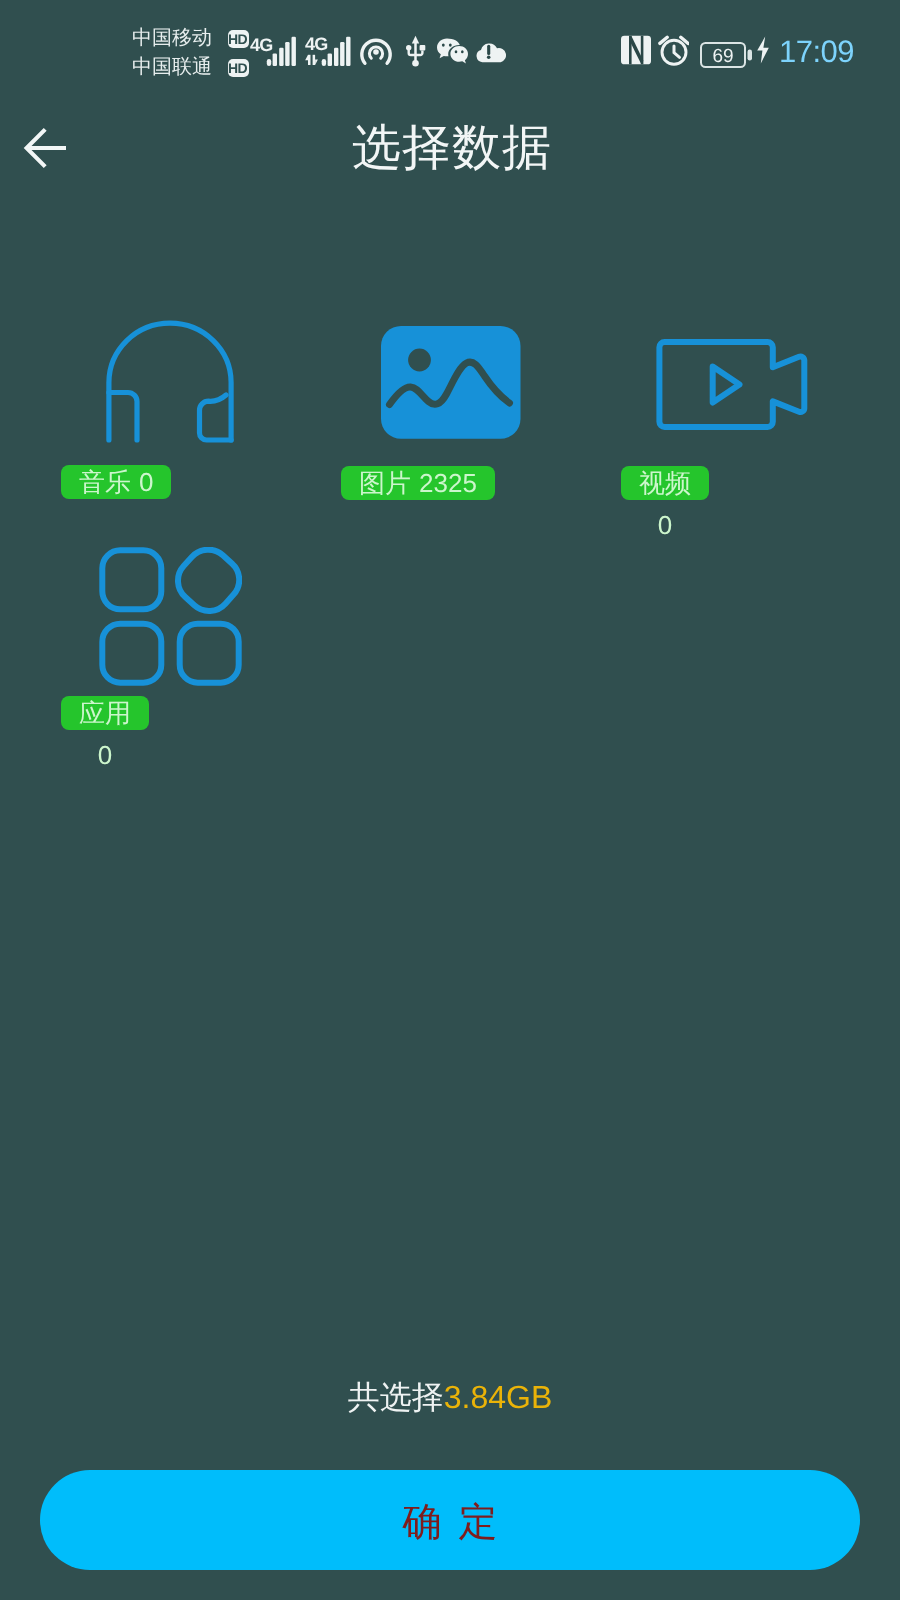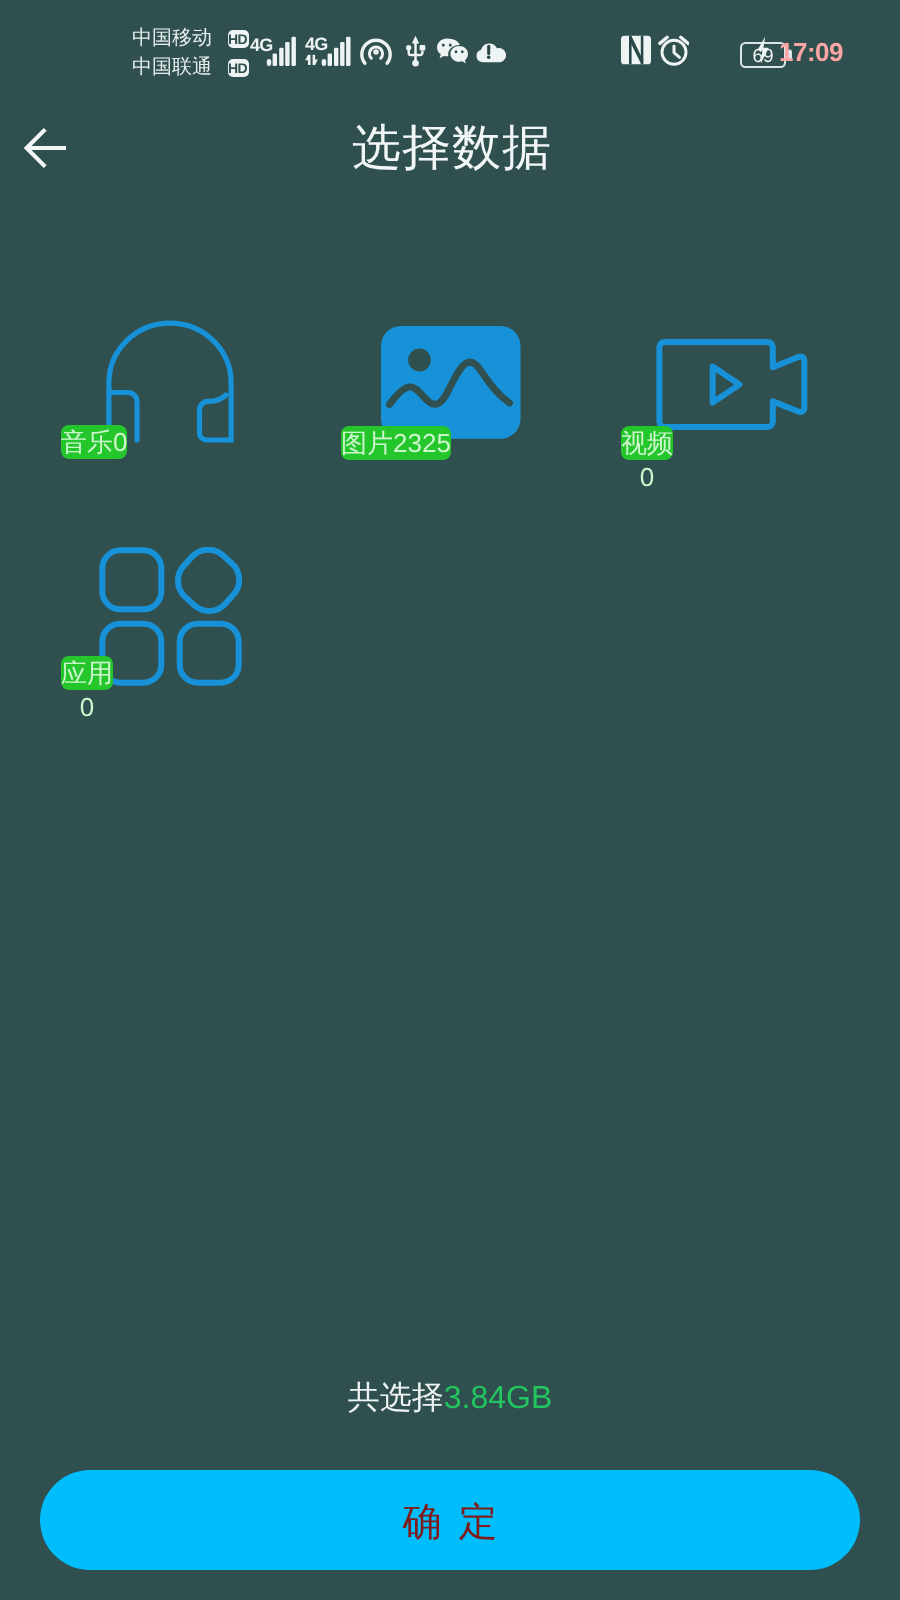--- a/index.html
+++ b/index.html
@@ -19,44 +19,44 @@
   .carrier-row { display: flex; align-items: center; gap: 16px; height: 29px; }
   .carrier-name { color: #e7eeee; font-size: 20px; line-height: 29px; letter-spacing: 0px; white-space: nowrap; }
   .hd-badge {
     color: #2f4f4f; background: #eef3f3; font-size: 14px; font-weight: 700;
     border-radius: 5px; width: 21px; height: 18px; line-height: 18px;
     display: inline-block; text-align: left; letter-spacing: -0.5px;
   }
   .sb-icons { position: absolute; display: flex; align-items: flex-end; }
 
 
-  .clock-text { color: #fca5a5; font-size: 26px; line-height: 36px; font-weight: 700; letter-spacing: -0.5px; }
+  .clock-text { color: #7dd3fc; font-size: 31px; line-height: 36px; font-weight: 400; letter-spacing: -0.5px; }
   .back-btn { position: absolute; left: 18px; top: 120px; width: 56px; height: 56px; }
   .page-title {
     position: absolute; left: 2px; top: 119px; width: 900px; text-align: center;
     color: #f2f6f6; font-size: 49px; line-height: 58px; letter-spacing: 1px;
   }
 
   
   .tile { position: absolute; }
   .badge {
     position: absolute;
     background: #25c52c; border-radius: 8px;
     color: #ccf6cc; font-size: 26px; line-height: 34px;
-    height: 34px; padding: 0 0; white-space: nowrap;
-    display: flex; align-items: center; 
+    height: 34px; padding: 0 18px; white-space: nowrap;
+    display: flex; align-items: center; gap: 8px; margin-top: 40px;
   }
   .badge .bcount { font-size: 26px; }
 
   
   .total {
     position: absolute; left: 0; top: 1376px; width: 900px; text-align: center;
     font-size: 32px; line-height: 42px; color: #eef2f2; white-space: nowrap;
   }
-  .total .size { color: #22c55e; }
+  .total .size { color: #eab308; }
   .confirm-btn {
     position: absolute; left: 40px; top: 1470px; width: 820px; height: 100px;
     background: #00bdfb; border-radius: 50px; border: 0;
     color: #7f1d1d; font-size: 39px; letter-spacing: 3px; padding-left: 3px; padding-top: 3px;
     font-family: "Liberation Sans", sans-serif;
     display: flex; align-items: center; justify-content: center;
   }
 </style>
 </head>
 <body>
@@ -154,21 +154,21 @@
 
     <div class="sb-icons" style="left:658px; top:35px; width:31px; height:31px;">
       <svg width="31" height="31" viewBox="0 0 31 31">
         <circle cx="16" cy="17.3" r="12.0" fill="none" stroke="#eef3f3" stroke-width="2.9"></circle>
         <path d="M16 11.0 V17.7 L21.5 22.3" fill="none" stroke="#eef3f3" stroke-width="3.0" stroke-linecap="round" stroke-linejoin="round"></path>
         <path d="M1.9 8.4 L9.2 2.3" stroke="#eef3f3" stroke-width="3.4" stroke-linecap="round"></path>
         <path d="M30.1 8.4 L22.8 2.3" stroke="#eef3f3" stroke-width="3.4" stroke-linecap="round"></path>
       </svg>
     </div>
 
-    <div class="sb-icons" style="left:700px; top:38px; width:53px; height:30px;margin-left:40px;">
+    <div class="sb-icons" style="left:700px; top:38px; width:53px; height:30px;">
       <svg width="53" height="26" viewBox="0 0 53 26">
         <rect x="1" y="1" width="44" height="24" rx="4.5" fill="none" stroke="#dbe5e5" stroke-width="2"></rect>
         <rect x="47.5" y="7.5" width="4.5" height="11" rx="2.2" fill="#dbe5e5"></rect>
         <text x="23" y="20" text-anchor="middle" font-family="Liberation Sans, sans-serif" font-size="19" fill="#eef3f3">69</text>
       </svg>
     </div>
 
     <div class="sb-icons" style="left:756px; top:36px; width:14px; height:28px;">
       <svg width="14" height="28" viewBox="0 0 14 28">
         <path d="M9.2 0.6 L1.2 14.4 H6.4 L4.8 27.4 L12.8 11.8 H7.4 Z" fill="#eef3f3"></path>

